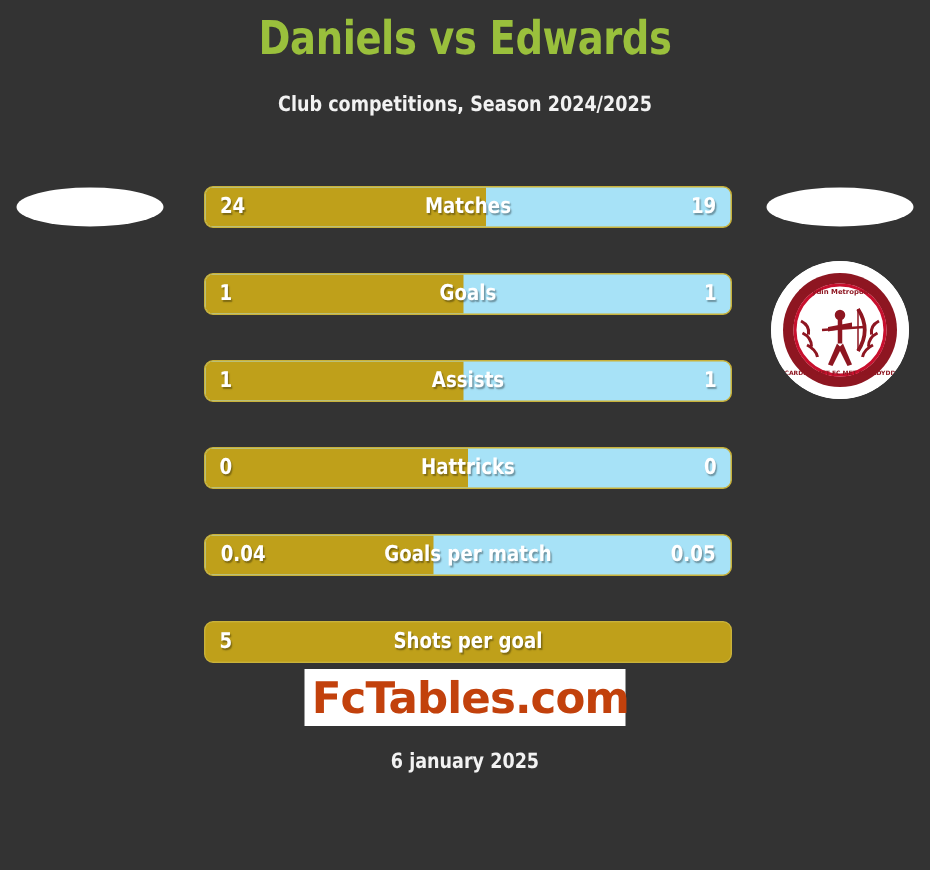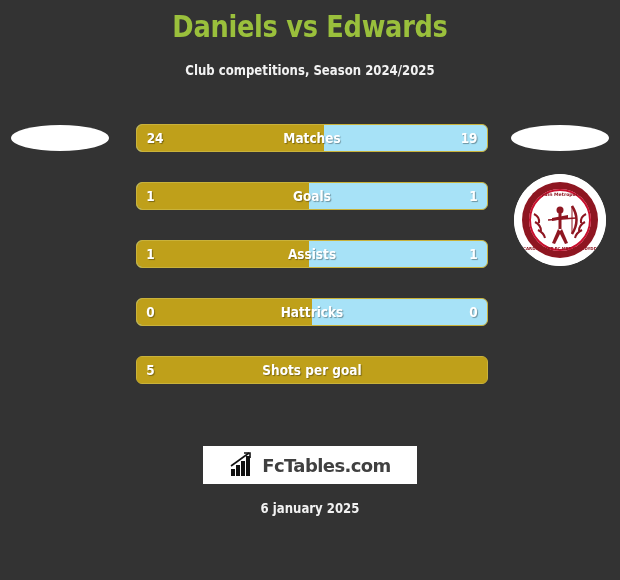--- a/index.html
+++ b/index.html
@@ -142,23 +142,23 @@
     top: 446px;
     width: 214px;
     height: 38px;
     background: #ffffff;
     display: flex;
     align-items: center;
     justify-content: center;
     gap: 7px;
   }
   .brand-text {
-    font-size: 18px;
-    font-weight: bold;
-    color: #404040;
+    font-size: 29px;
+    font-weight: bold;
+    color: #c2410c;
     letter-spacing: -0.6px;
     font-family: "DejaVu Sans", sans-serif;
   }
   .date {
     position: absolute;
     left: 0;
     top: 500px;
     width: 620px;
     text-align: center;
     font-size: 14px;
@@ -236,20 +236,28 @@
 
     <div class="row">
       <div class="bar">
         <div class="bar-home" style="width: 50%;"></div>
       </div>
       <div class="val home">0</div>
       <div class="label">Hattricks</div>
       <div class="val away">0</div>
     </div>
 
+    <div class="row">
+      <div class="bar">
+        <div class="bar-home" style="width: 43.5%;"></div>
+      </div>
+      <div class="val home">0.04</div>
+      <div class="label">Goals per match</div>
+      <div class="val away">0.05</div>
+    </div>
 
     <div class="row">
       <div class="bar full-home">
         <div class="bar-home" style="width: 100%;"></div>
       </div>
       <div class="val home">5</div>
       <div class="label">Shots per goal</div>
       <div class="val away"></div>
     </div>
 

